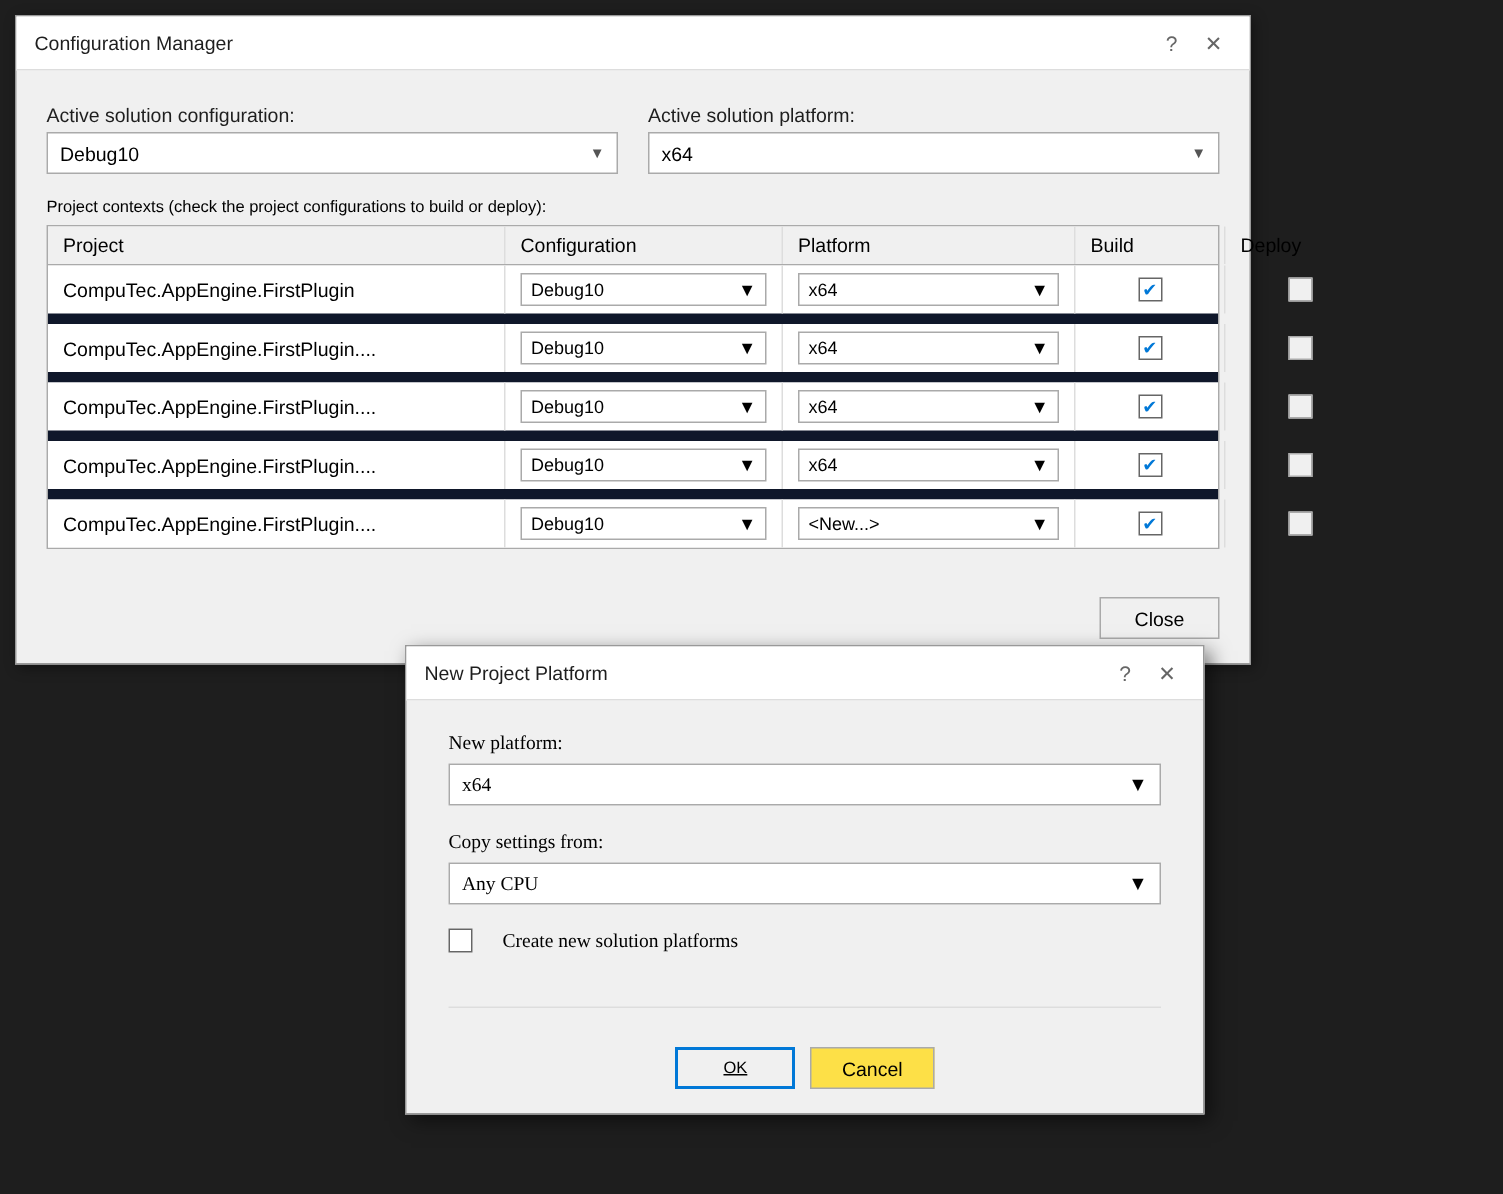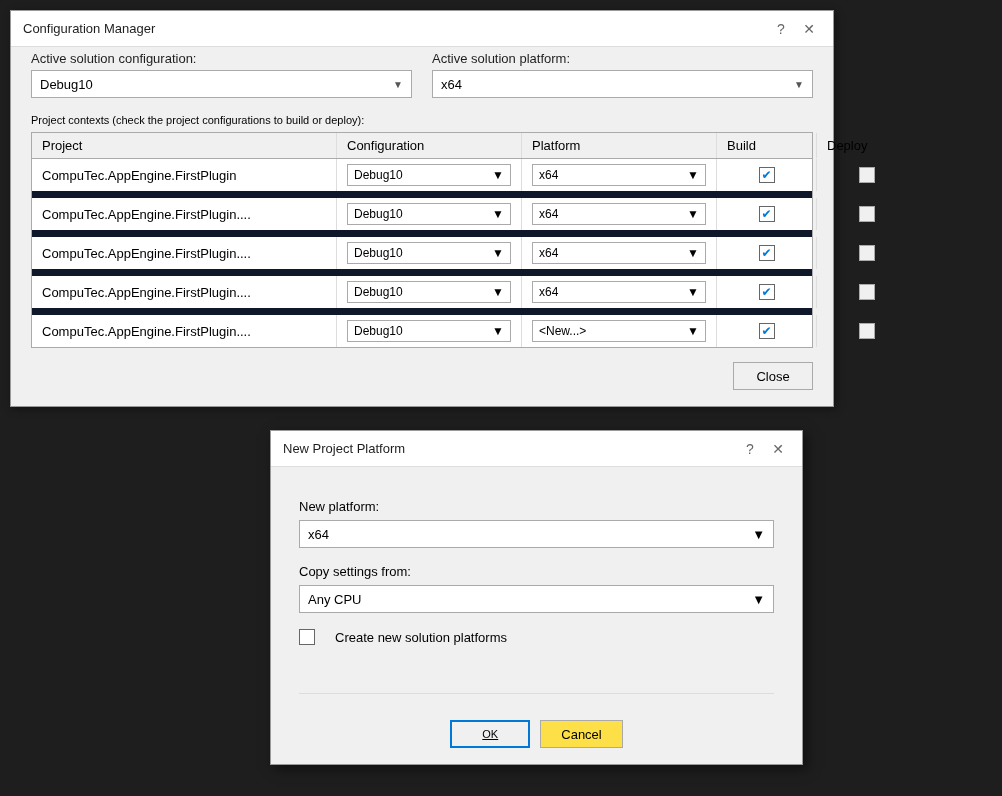--- a/index.html
+++ b/index.html
@@ -55,21 +55,21 @@
       cursor: pointer;
       font-size: 14px;
       color: #666;
       display: flex;
       align-items: center;
       justify-content: center;
       padding: 0;
     }
 
     .dialog-body {
-      padding: 4px 20px;
+      padding: 22px 20px;
     }
 
     .label {
       font-size: 13px;
       color: #1e1e1e;
       margin-bottom: 4px;
     }
 
     .top-section {
       display: flex;
@@ -200,21 +200,22 @@
       top: 430px;
       left: 270px;
       width: 533px;
       background: #f0f0f0;
       border: 1px solid #999;
       box-shadow: 4px 4px 12px rgba(0,0,0,0.5);
       pointer-events: all;
     }
 
     .npp-body {
-      padding: 32px 28px;
+      padding: 20px 28px;
+      font-family: Liberation Serif, serif;
     }
 
     .npp-label {
       font-size: 13px;
       margin-bottom: 6px;
     }
 
     .npp-dropdown {
       width: 100%;
       height: 28px;

